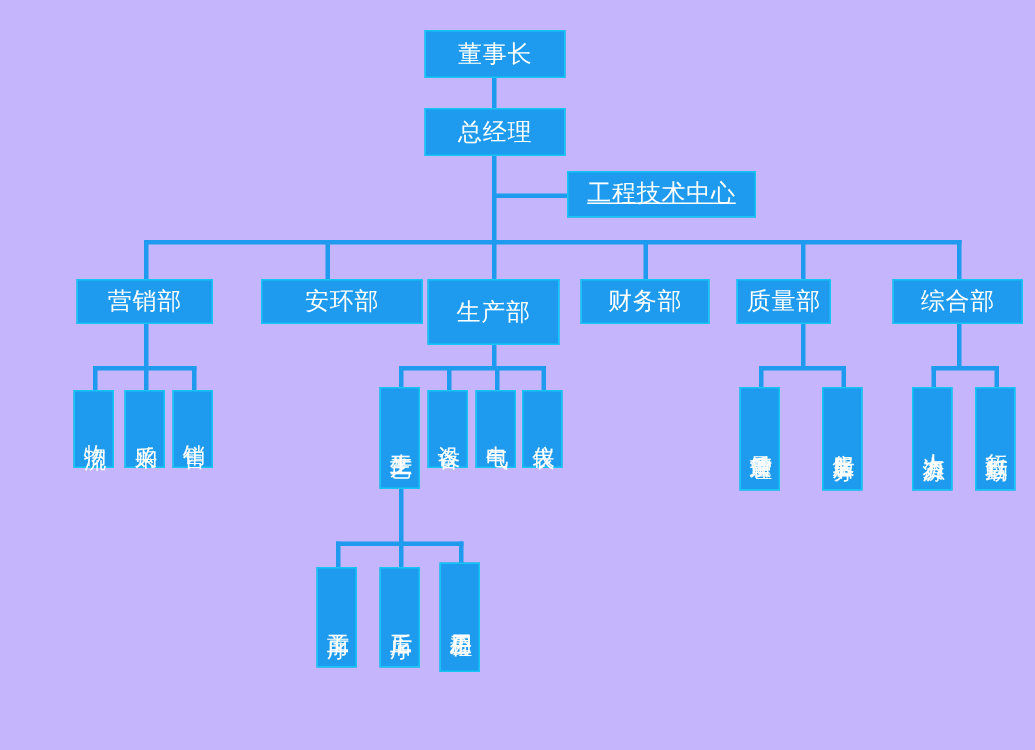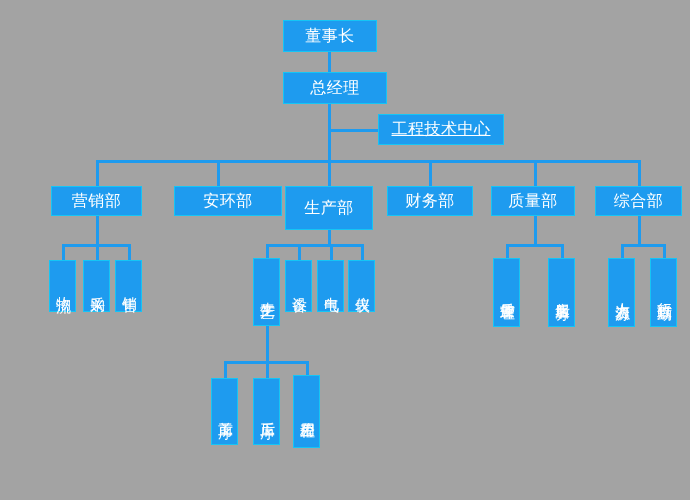--- a/index.html
+++ b/index.html
@@ -4,21 +4,21 @@
 <style>
   html, body {
     margin: 0;
     padding: 0;
     background: #ffffff;
   }
   #org-chart {
     position: relative;
     width: 690px;
     height: 500px;
-    background: #a3a3a3;
+    background: #c4b5fd;
     font-family: "DejaVu Sans", "Liberation Sans", sans-serif;
     overflow: hidden;
   }
   .node {
     position: absolute;
     box-sizing: border-box;
     background: #1E9BEF;
     border: 1px solid #15C5F5;
     color: #ffffff;
     display: flex;
@@ -87,33 +87,33 @@
   <div class="conn vline" style="left:506px; top:244px; height:15px;"></div>
   <div class="conn vline" style="left:561px; top:244px; height:15px;"></div>
 
   <div class="conn vline" style="left:638px; top:215px; height:31px;"></div>
   <div class="conn hline" style="left:621px; top:244px; width:45px;"></div>
   <div class="conn vline" style="left:621px; top:244px; height:15px;"></div>
   <div class="conn vline" style="left:663px; top:244px; height:15px;"></div>
 
   <div class="node h" style="left:283px; top:20px; width:94px; height:32px;">董事长</div>
 
-  <div class="node h" style="left:283px; top:72px; width:104px; height:32px;">总经理</div>
+  <div class="node h" style="left:283px; top:72px; width:94px; height:32px;">总经理</div>
 
   <div class="node h" style="left:378px; top:114px; width:126px; height:31px;text-decoration:underline;">工程技术中心</div>
 
   <div class="node h" style="left:51px; top:186px; width:91px; height:30px;">营销部</div>
 
   <div class="node h" style="left:174px; top:186px; width:108px; height:30px;">安环部</div>
 
   <div class="node h" style="left:285px; top:186px; width:88px; height:44px;">生产部</div>
 
   <div class="node h" style="left:387px; top:186px; width:86px; height:30px;">财务部</div>
 
-  <div class="node h" style="left:491px; top:186px; width:84px; height:30px;">质量部</div>
+  <div class="node h" style="left:491px; top:186px; width:63px; height:30px;">质量部</div>
 
   <div class="node h" style="left:595px; top:186px; width:87px; height:30px;">综合部</div>
 
   <div class="node v" style="left:49px; top:260px; width:27px; height:52px;">物流</div>
 
   <div class="node v" style="left:83px; top:260px; width:27px; height:52px;">采购</div>
 
   <div class="node v" style="left:115px; top:260px; width:27px; height:52px;">销售</div>
 
   <div class="node v" style="left:253px; top:258px; width:27px; height:68px;">生产工艺</div>

